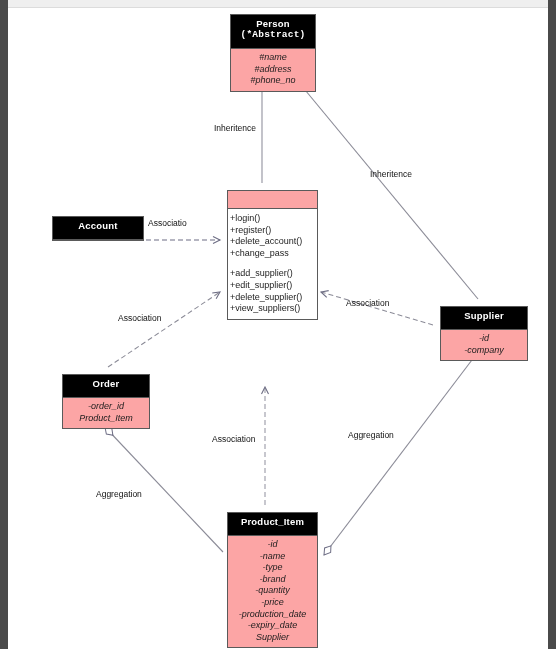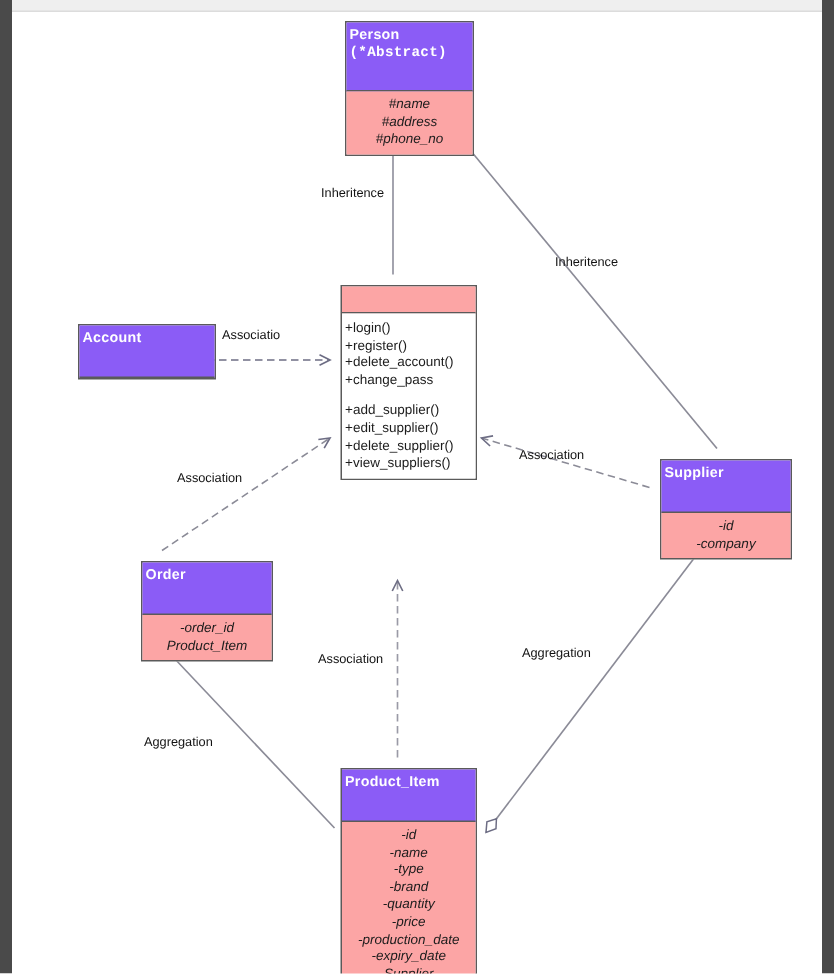--- a/index.html
+++ b/index.html
@@ -35,25 +35,26 @@
 
   
   .uml{
     position:absolute;
     border:1px solid #5a5a5a;
     background:#ffffff;
     box-sizing:border-box;
     z-index:5;
   }
   .uml .hdr{
-    background:#8b5cf6;
+    background:#000000;
     color:#ffffff;
     font-size:9.5px;
     font-weight:bold;
-    padding:3px 2px 20px 2px;
+    text-align:center;
+    padding:3px 2px 8px 2px;
     line-height:11px;
     border-bottom:1px solid #5a5a5a;
     letter-spacing:.2px;
   }
   .uml .hdr .sub{
     display:block;font-weight:bold;font-size:9.5px;font-family:Liberation Mono, monospace;
   }
   .uml .attrs{
     background:#fca5a5;
     color:#1c1c1c;
@@ -87,21 +88,21 @@
     background:transparent;
     white-space:nowrap;
     z-index:6;
   }
 
   
   #box-person   {left:222px;top:7px;  width:86px;}
   #box-account  {left:44px; top:209px;width:92px;}
   #box-inventory{left:219px;top:183px;width:91px;}
   #box-supplier {left:432px;top:299px;width:88px;}
-  #box-order    {left:54px; top:367px;width:88px;margin-left:32px;}
+  #box-order    {left:54px; top:367px;width:88px;}
   #box-product  {left:219px;top:505px;width:91px;}
 </style>
 </head>
 <body>
 
 <div id="page">
   <div class="gutter left"></div>
   <div class="gutter right"></div>
   <div class="topstrip"></div>
 

